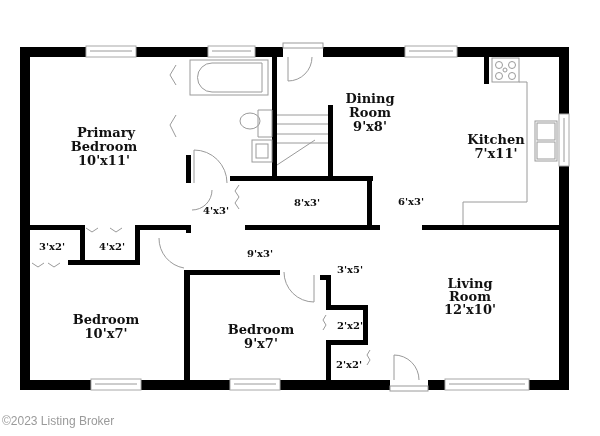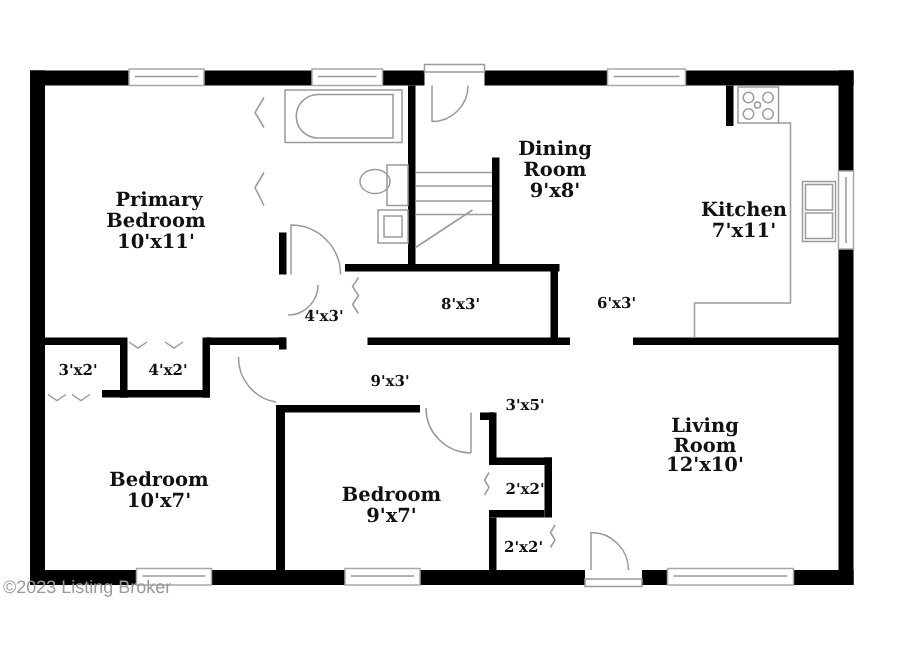--- a/index.html
+++ b/index.html
@@ -4,21 +4,21 @@
   <style>
     html, body { margin: 0; padding: 0; background: #ffffff; }
     body { width: 600px; height: 436px; position: relative; overflow: hidden; }
     #plan { position: absolute; left: 0; top: 0; width: 600px; height: 436px; }
     .wall { fill: #000; }
     .thin { fill: none; stroke: #9a9a9a; stroke-width: 1; }
     .win { fill: #fff; stroke: #a8a8a8; stroke-width: 1; }
     .lbl { font-family: "DejaVu Serif", "Liberation Serif", serif; font-weight: bold; fill: #111; text-anchor: middle; }
     .room { font-size: 13px; }
     .small { font-size: 10px; }
-    .copy { position: absolute; left: 2px; top: 384px; font-family: "Liberation Sans", sans-serif; font-size: 12px; color: #9a9a9a; }
+    .copy { position: absolute; left: 2px; top: 414px; font-family: "Liberation Sans", sans-serif; font-size: 12px; color: #9a9a9a; }
   </style>
 </head>
 <body>
 
 <svg id="plan" viewBox="0 0 600 436" xmlns="http://www.w3.org/2000/svg">
 
   <g>
 
     <rect class="wall" x="20" y="47" width="66" height="10"></rect>
     <rect class="wall" x="136" y="47" width="72" height="10"></rect>

